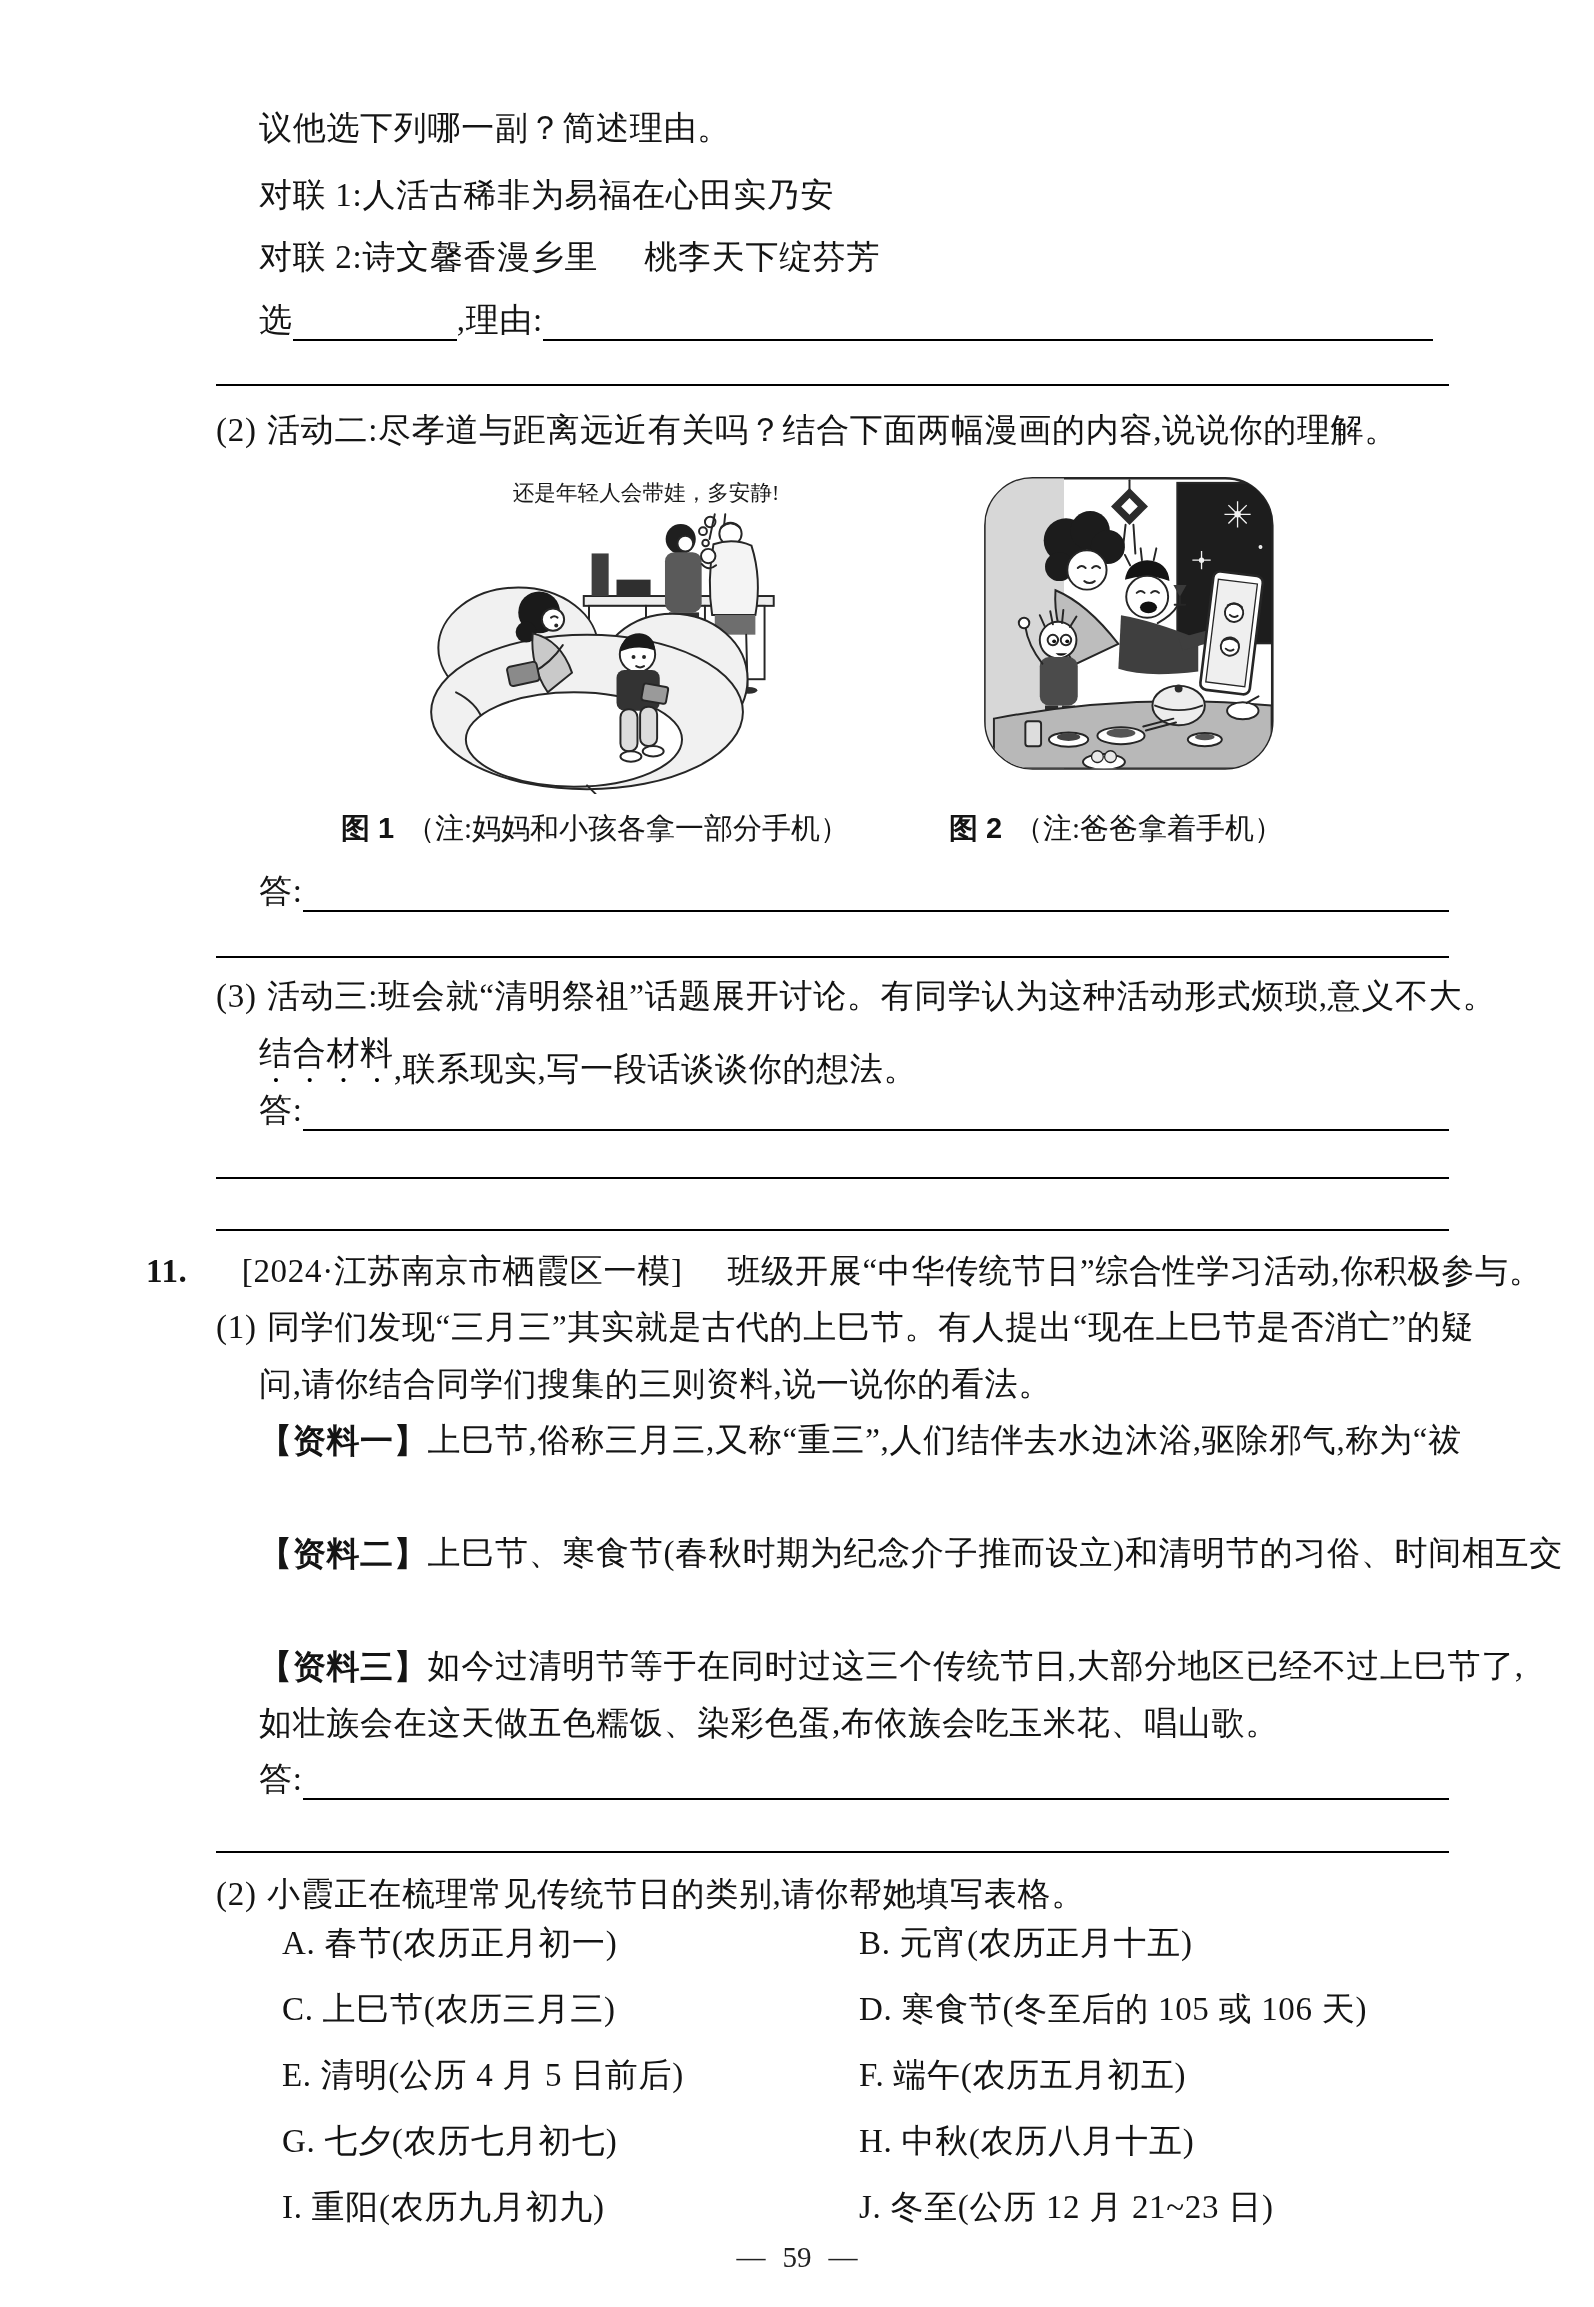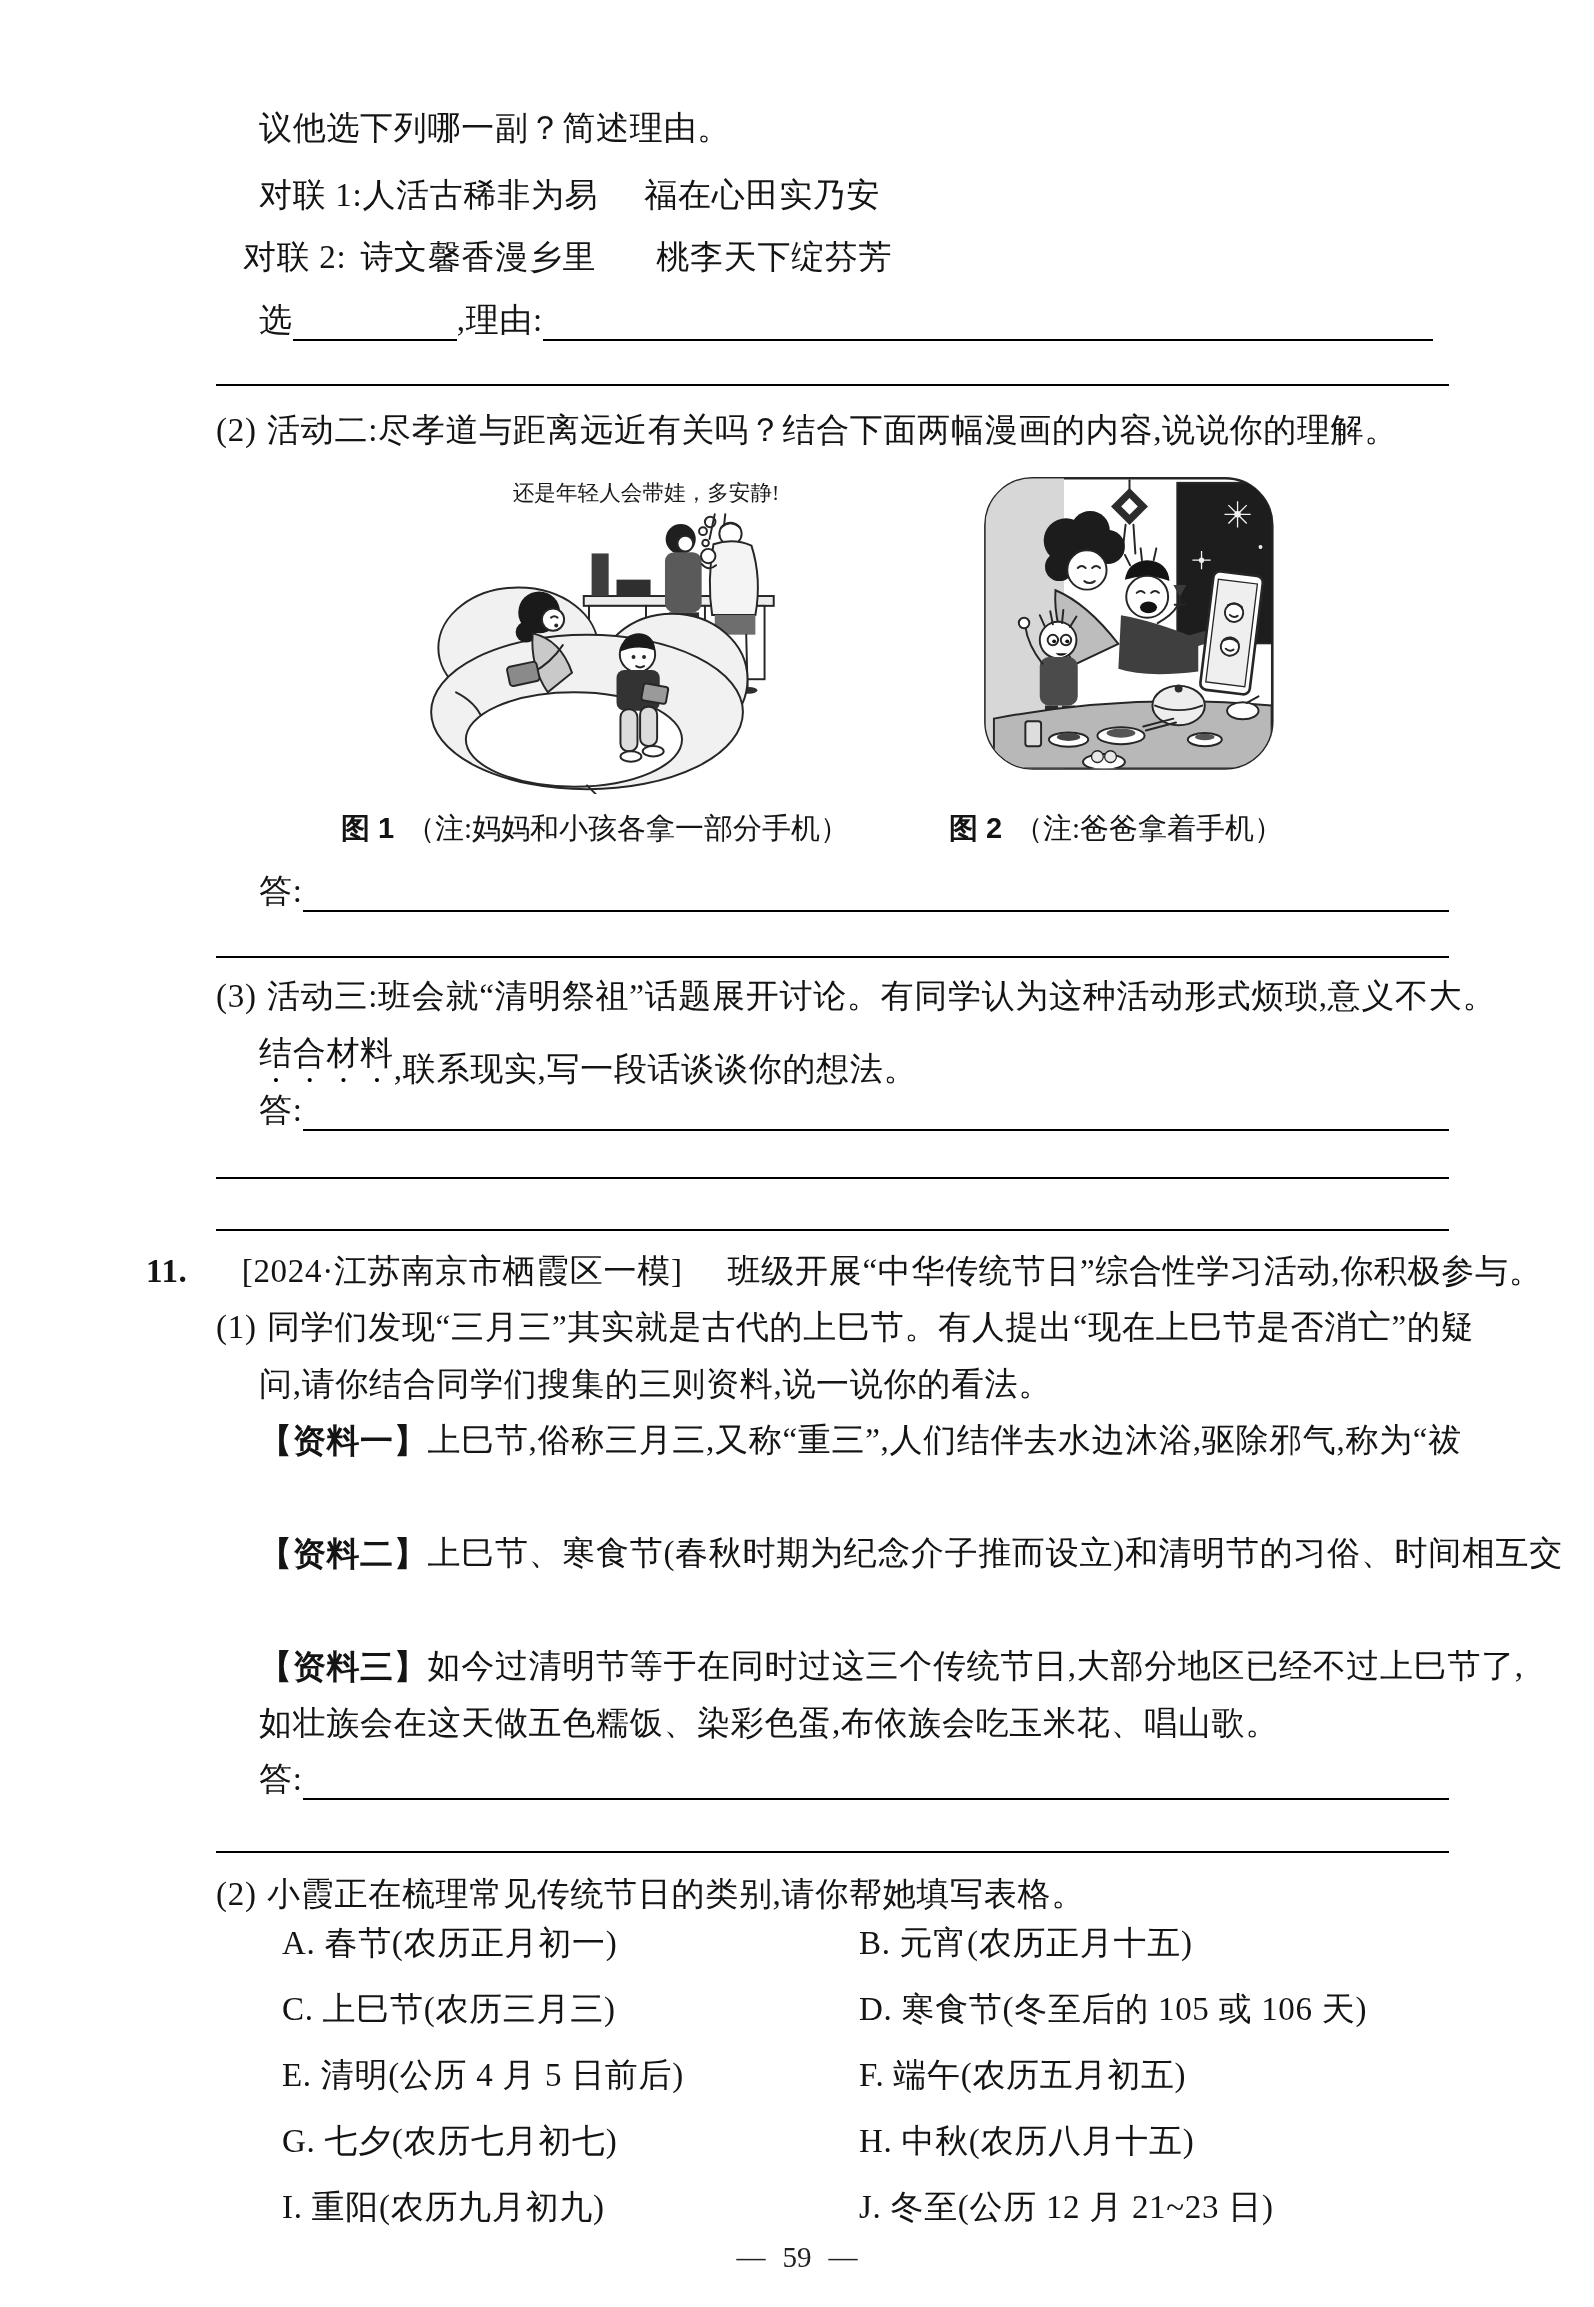--- a/index.html
+++ b/index.html
@@ -71,24 +71,24 @@
 </head>
 <body>
 
 <div class="sheet">
 
   <div class="line" style="left:259px;top:108px;">议他选下列哪一副？简述理由。</div>
 
   <div class="line flexline" style="left:259px;top:175px;">
     <span>对联 1:</span>
       <span>人活古稀非为易</span>
-      <span style="margin-left:46px;">福在心田实乃安</span>
-  </div>
-
-  <div class="line flexline" style="left:243px;top:237px;gap:14px;">
+      <span style="">福在心田实乃安</span>
+  </div>
+
+  <div class="line flexline" style="left:259px;top:237px;">
     <span>对联 2:</span>
       <span>诗文馨香漫乡里</span>
       <span style="margin-left:46px;">桃李天下绽芬芳</span>
   </div>
 
   <div class="line flexline" style="left:259px;top:300px;width:1174px;">
     <span>选</span>
       <span class="blank" style="width:164px;"></span>
       <span>,理由:</span>
       <span class="blank" style="flex:1;"></span>

